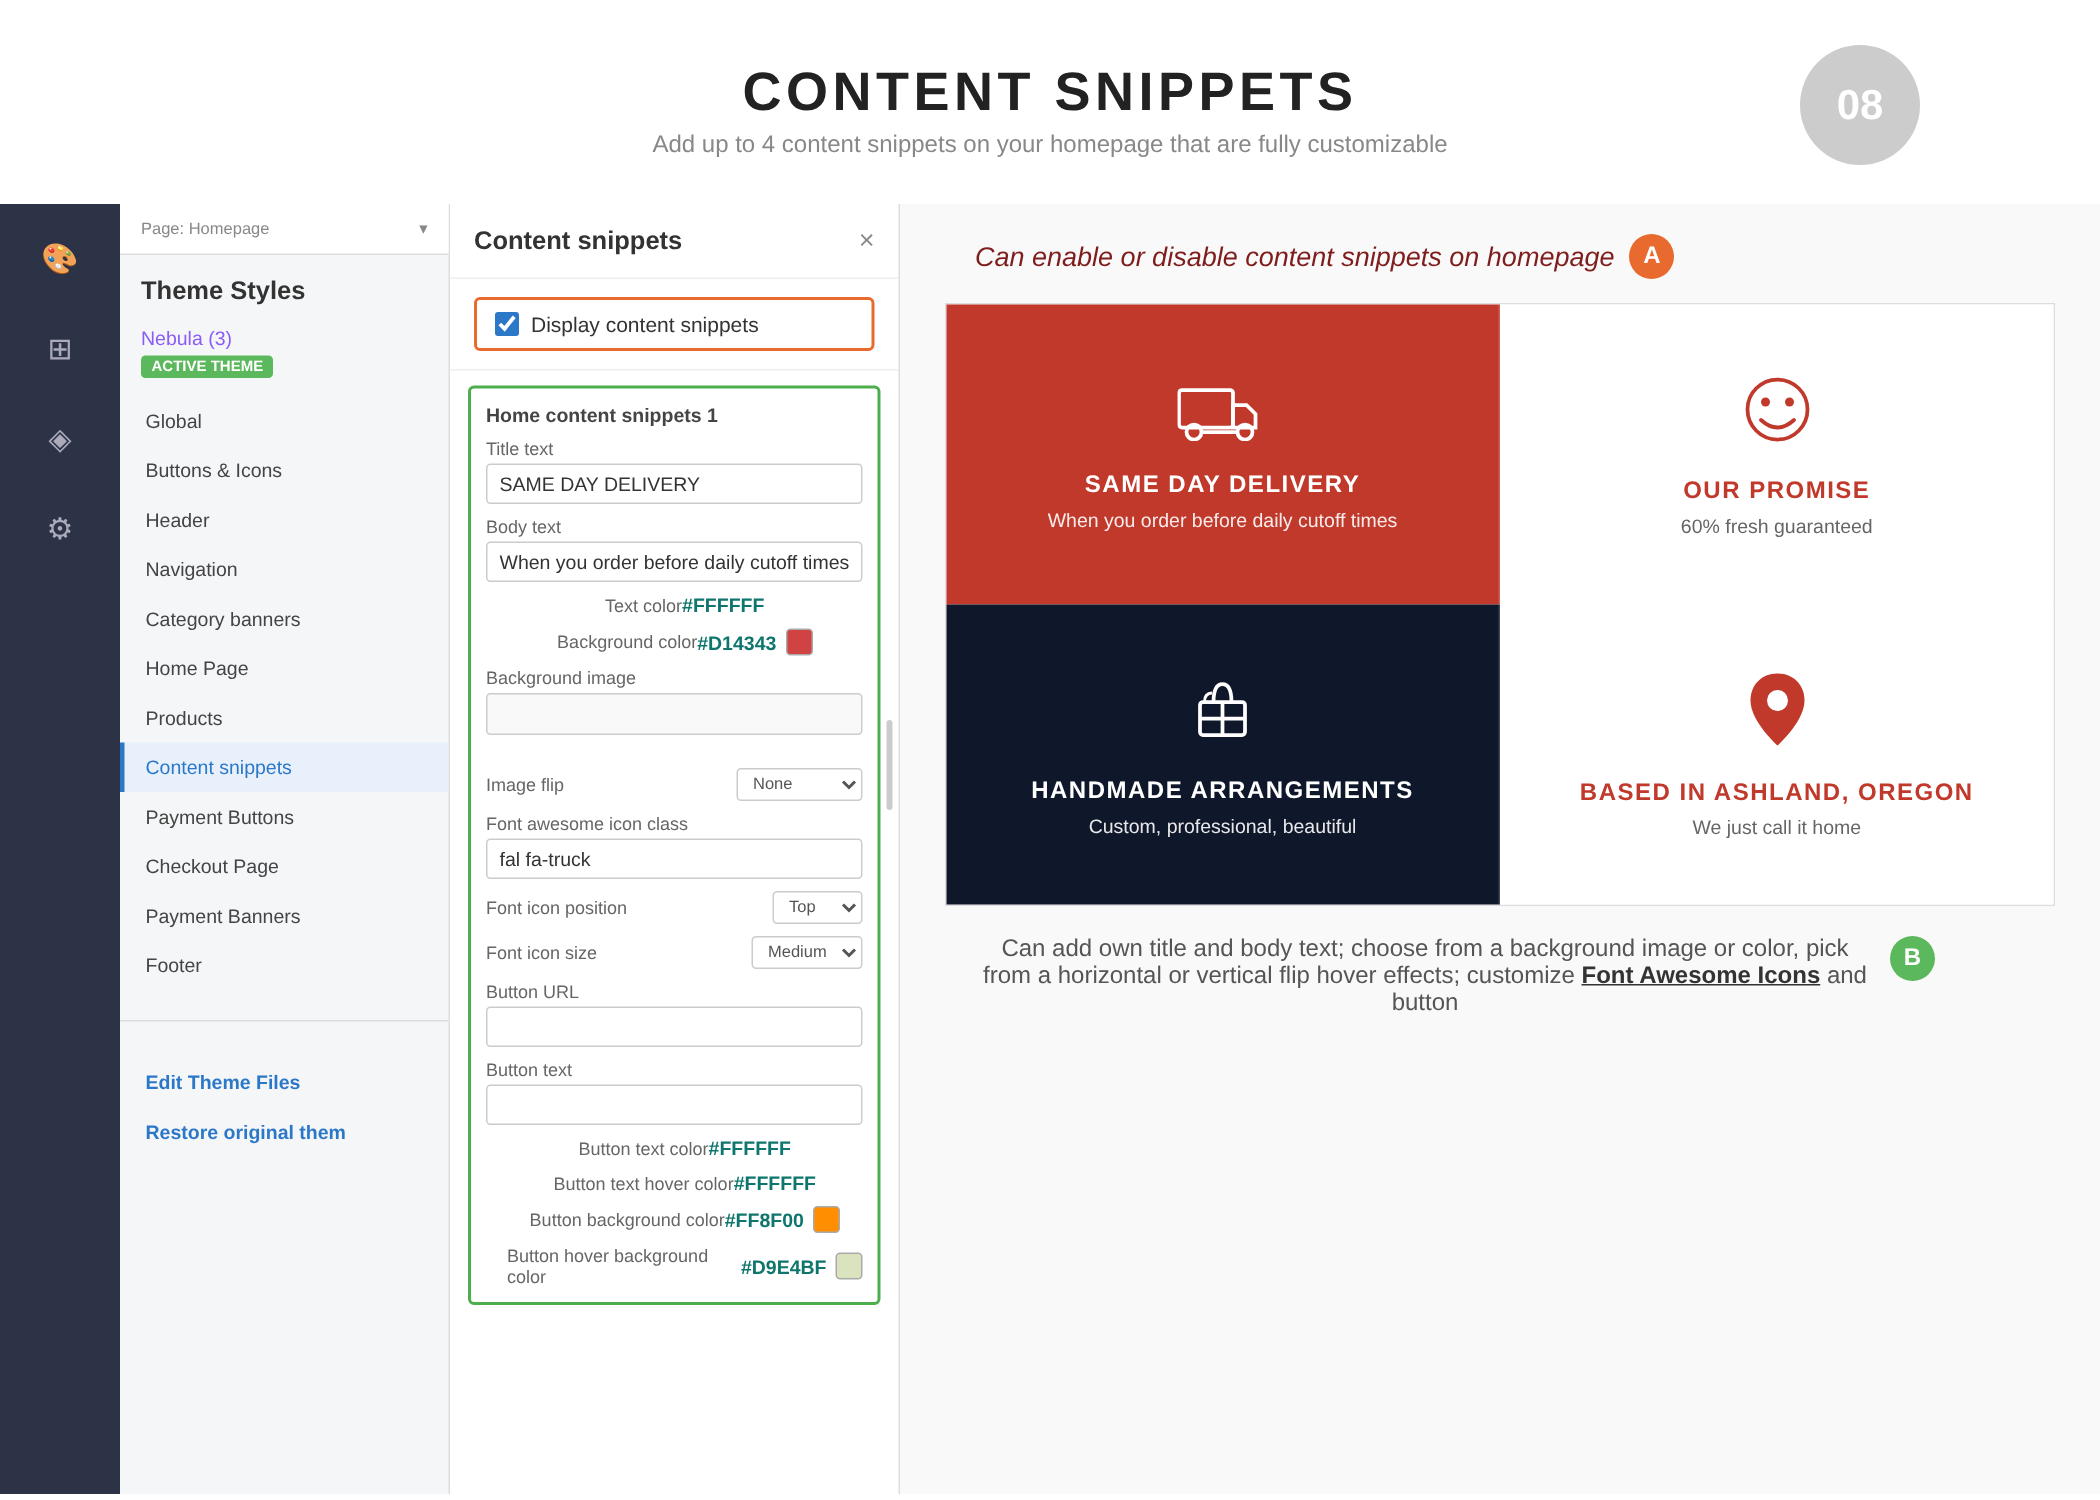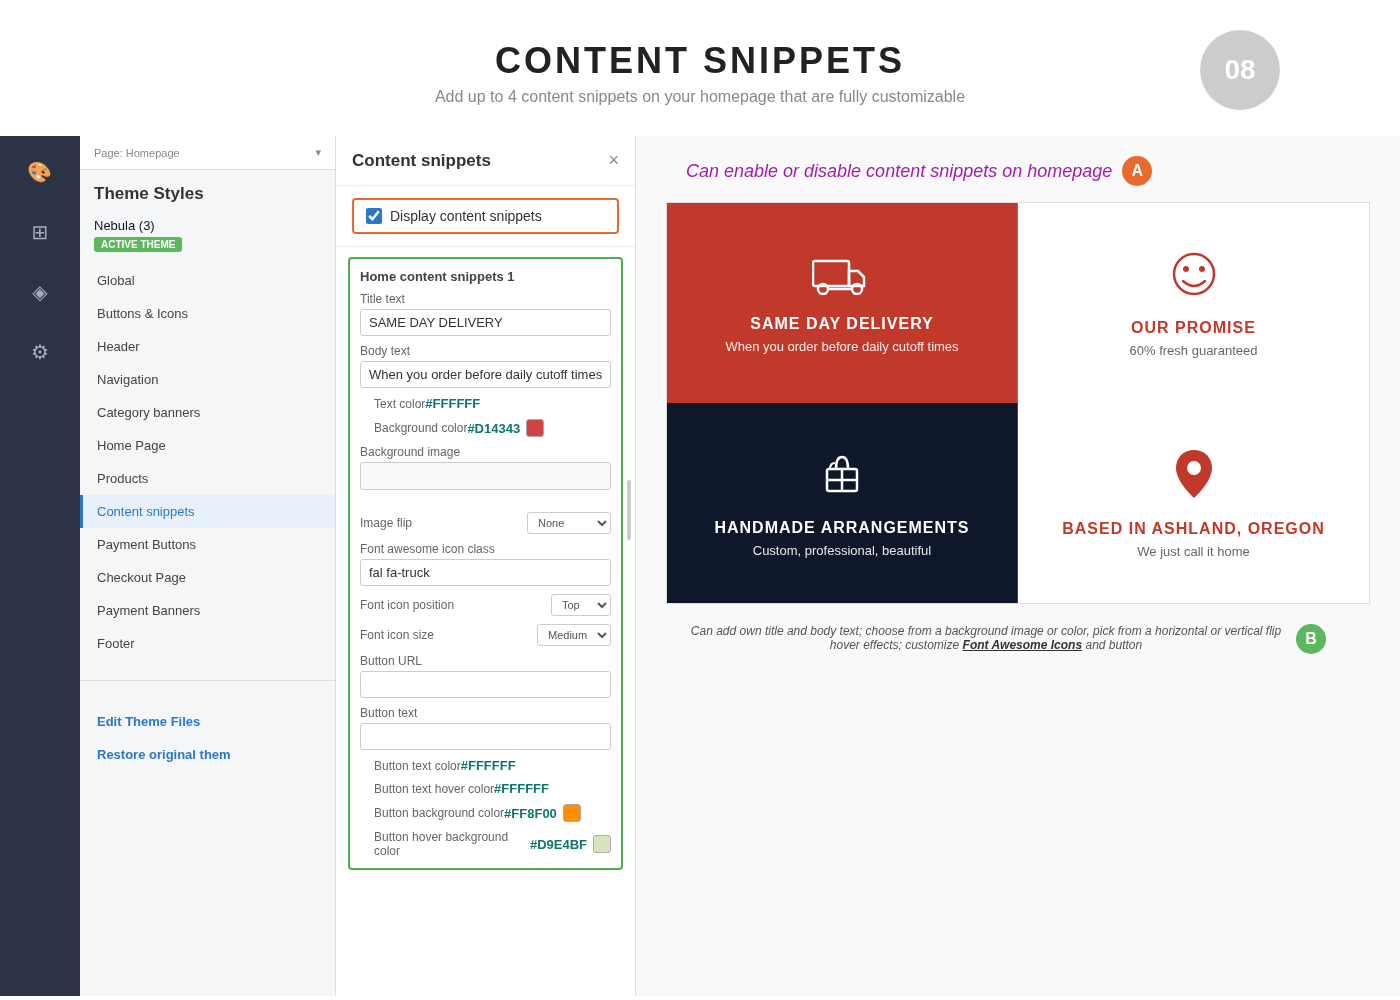--- a/index.html
+++ b/index.html
@@ -76,21 +76,21 @@
       justify-content: center;
       color: #aab;
       font-size: 20px;
       cursor: pointer;
       border-radius: 4px;
     }
     .sidebar-icon.active { color: #fff; }
 
     
     .theme-panel {
-      width: 256px;
+      width: 220px;
       background: #f5f6f8;
       border-right: 1px solid #ddd;
       padding: 0;
       flex-shrink: 0;
     }
     .page-selector {
       display: flex;
       align-items: center;
       justify-content: space-between;
       padding: 10px 14px;
@@ -102,21 +102,21 @@
     .page-selector span { font-size: 11px; color: #888; }
     .theme-panel-title {
       font-size: 17px;
       font-weight: 700;
       color: #333;
       padding: 14px 14px 8px;
     }
     .theme-info {
       padding: 6px 14px 12px;
     }
-    .theme-name { font-size: 13px; color: #0f172a; }
+    .theme-name { font-size: 13px; color: #8b5cf6; }
     .active-badge {
       display: inline-block;
       background: #5cb85c;
       color: #fff;
       font-size: 10px;
       padding: 2px 7px;
       border-radius: 3px;
       margin-top: 4px;
       font-weight: 600;
     }
@@ -218,21 +218,21 @@
       border: 1px solid #ccc;
       border-radius: 3px;
       padding: 5px 8px;
       font-size: 13px;
       color: #333;
       background: #fff;
     }
     .field-row {
       display: flex;
       align-items: center;
-      justify-content: flex-start;
+      justify-content: center;
       margin-top: 8px;
       margin-left: 14px;
     }
     .field-row .field-label { margin: 0; }
     .field-value {
       font-size: 13px;
       color: #0f766e;
       display: flex;
       align-items: center;
       gap: 6px;
@@ -281,21 +281,21 @@
     .annotation-row-top {
       display: flex;
       align-items: center;
       gap: 10px;
       margin-bottom: 16px;
       justify-content: flex-start;
       padding-left: 20px;
     }
     .annotation-text {
       font-size: 18px;
-      color: #a21caf;
+      color: #7f1d1d;
       font-style: italic;
     }
     .annotation-badge {
       width: 30px;
       height: 30px;
       border-radius: 50%;
       background: #e86a2e;
       color: #fff;
       font-size: 16px;
       font-weight: 700;
@@ -362,23 +362,22 @@
 
     
     .annotation-row-bottom {
       display: flex;
       align-items: flex-start;
       gap: 10px;
       margin-top: 20px;
       padding-left: 20px;
     }
     .annotation-bottom-text {
-      font-size: 12px;
+      font-size: 16px;
       color: #555;
-      font-style: italic;
       max-width: 600px;
       text-align: center;
     }
     .annotation-bottom-text a {
       color: #333;
       font-weight: 700;
       text-decoration: underline;
     }
     .annotation-badge-green {
       width: 30px;

